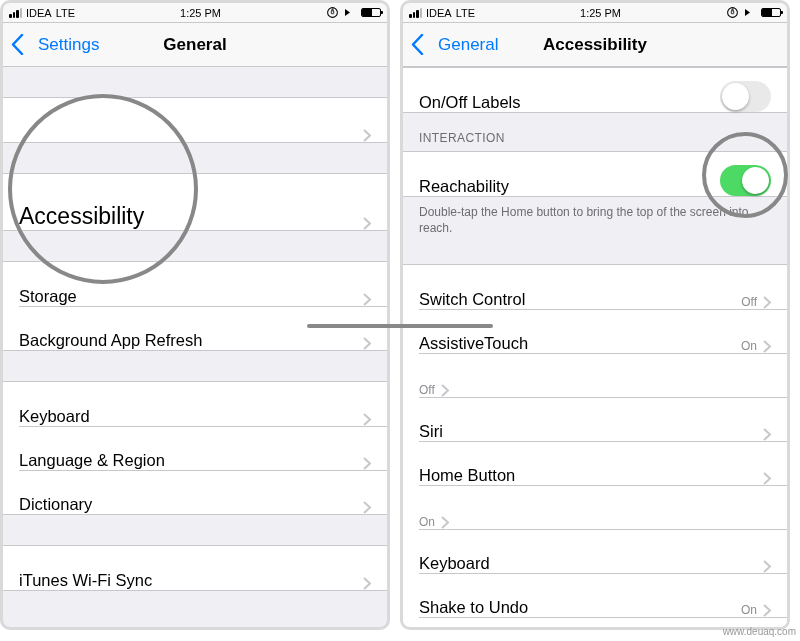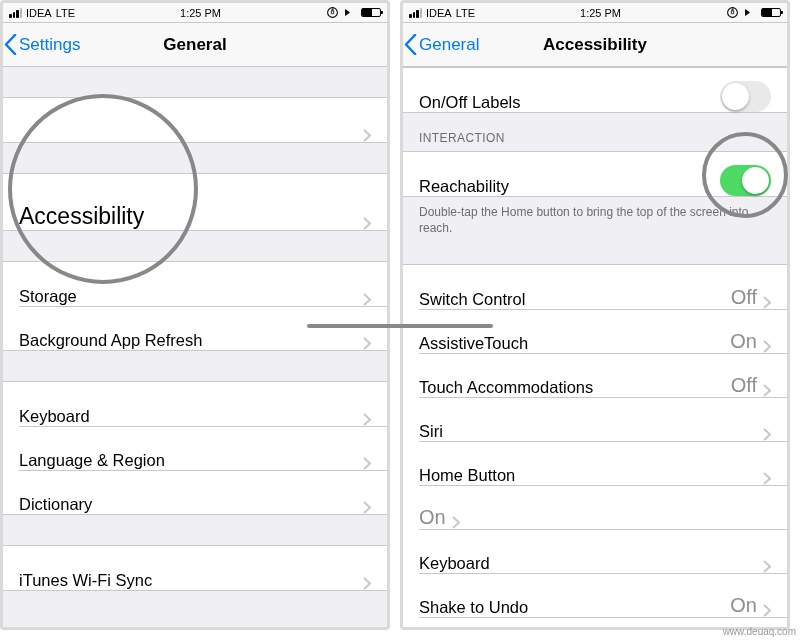--- a/index.html
+++ b/index.html
@@ -7,21 +7,21 @@
     font-family:-apple-system,"Helvetica Neue",Helvetica,Arial,sans-serif;
     background:#fff;
     width:800px; height:641px;
     position:relative;
     overflow:hidden;
   }
   .screens { display:flex; width:800px; height:630px; }
   .screen {
     width:390px; height:630px;
     border:3px solid #d9d9d9;
-    border-radius:4px;
+    border-radius:10px;
     background:#efeff4;
     display:flex; flex-direction:column;
     overflow:hidden;
     margin-right:10px;
   }
   .screen.right { margin-right:0; }
 
   
   .statusbar {
     height:20px; background:#f8f8f8;
@@ -42,21 +42,21 @@
   .batt i { display:block; height:100%; width:55%; background:#000; border-radius:1px 0 0 1px; }
   .rot-lock { width:13px; height:13px; display:inline-flex; align-items:center; justify-content:center; }
 
   
   .navbar {
     height:44px; background:#f8f8f8; border-bottom:0.5px solid #c8c7cc;
     display:flex; align-items:center; position:relative;
   }
   .navback {
     display:flex; align-items:center; color:#007aff; font-size:17px;
-    padding-left:1px; gap:2px;text-align:right;
+    padding-left:8px; gap:14px;text-align:right;
   }
   .navback svg { width:13px; height:21px; }
   .navtitle {
     position:absolute; left:0; right:0; text-align:center;
     font-size:17px; font-weight:600; color:#000;
     pointer-events:none;
   }
 
   
   .list { flex:1; overflow:hidden; }
@@ -69,21 +69,21 @@
   .group { background:#fff; border-top:0.5px solid #c8c7cc; border-bottom:0.5px solid #c8c7cc; }
   .row {
     display:flex; align-items:flex-end; min-height:44px;
     padding:0 16px; font-size:16.5px; color:#000;
     position:relative;
   }
   .row + .row::before {
     content:""; position:absolute; left:16px; right:0; top:0; border-top:0.5px solid #c8c7cc;
   }
   .row .label { flex:1; }
-  .row .value { color:#8e8e93; font-size:20px; margin-right:6px; }
+  .row .value { color:#8e8e93; font-size:12px; margin-right:6px; }
   .chev { width:8px; height:13px; }
   .chev path { stroke:#c7c7cc; stroke-width:2; fill:none; }
   .spacer { height:30px; }
 
   
   .toggle { width:51px; height:31px; border-radius:16px; position:relative; }
   .toggle.off { background:#e9e9ea; }
   .toggle.on  { background:#4cd964; }
   .toggle .knob {
     width:27px; height:27px; border-radius:50%; background:#fff;
@@ -289,21 +289,20 @@
             </svg>
           </div>
           <div class="row">
             <span class="label">AssistiveTouch</span>
             <span class="value">On</span>
             <svg class="chev" viewBox="0 0 8 13">
               <path d="M1 1 L7 6.5 L1 12"></path>
             </svg>
           </div>
           <div class="row">
-            <span class="label">Touch Accommodations</span>
             <span class="value">Off</span>
             <svg class="chev" viewBox="0 0 8 13">
               <path d="M1 1 L7 6.5 L1 12"></path>
             </svg>
           </div>
           <div class="row">
             <span class="label">Siri</span>
             <svg class="chev" viewBox="0 0 8 13">
               <path d="M1 1 L7 6.5 L1 12"></path>
             </svg>

